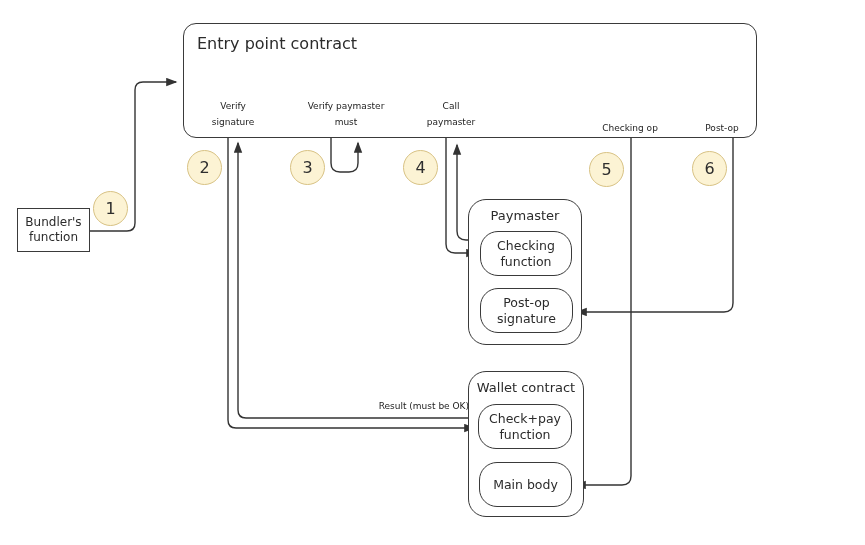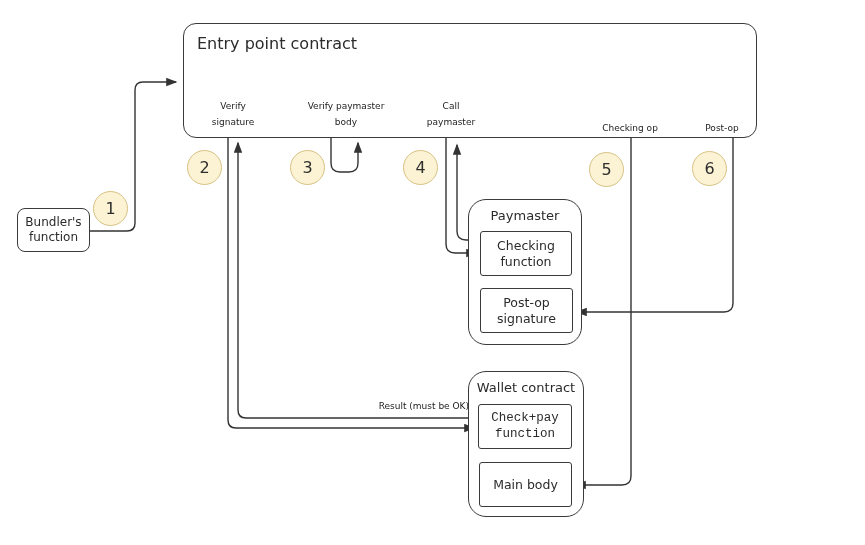--- a/index.html
+++ b/index.html
@@ -37,21 +37,21 @@
   }
   .port-vs  { left: 188px; top: 99px;  }
   .port-vps { left: 301px; top: 99px;  }
   .port-cp  { left: 406px; top: 99px;  }
   .port-eo  { left: 585px; top: 121px; }
   .port-po  { left: 677px; top: 121px; }
   .port-label span { display: block; }
 
   .bundler-box {
     left: 17px; top: 208px; width: 73px; height: 44px;
-    border-radius: 8px;
+    border-radius: 0;
     display: flex; flex-direction: column; justify-content: center;
     text-align: center; font-size: 12px; line-height: 15px;
   }
 
   .step-circle {
     position: absolute;
     width: 35px; height: 35px;
     border-radius: 50%;
     background: #fcf3d4;
     border: 1.5px solid #d8c284;
@@ -68,29 +68,29 @@
 
   .group-box { border-radius: 18px; }
   .paymaster-group { left: 468px; top: 199px; width: 114px; height: 146px; }
   .wallet-group    { left: 468px; top: 371px; width: 116px; height: 146px; }
   .group-title {
     position: absolute; left: 0; right: 0; top: 8px;
     text-align: center; font-size: 13px; color: #2b2b2b;
   }
 
   .node-box {
-    border-radius: 3px;
+    border-radius: 18px;
     display: flex; flex-direction: column; justify-content: center;
     text-align: center; font-size: 12.5px; line-height: 15.5px;
     color: #2b2b2b;
     align-items: center;
   }
   .node-checking { left: 480px; top: 231px; width: 92px; height: 45px; }
   .node-postop   { left: 480px; top: 288px; width: 93px; height: 45px; }
-  .node-checkpay { left: 478px; top: 404px; width: 94px; height: 45px; font-family: Liberation Mono, monospace; }
+  .node-checkpay { left: 478px; top: 404px; width: 94px; height: 45px; }
   .node-mainbody { left: 479px; top: 462px; width: 93px; height: 45px; }
   .node-box span { display: block; }
 
   .free-label { position: absolute; font-size: 9px; color: #232323; }
   .result-stacked {
     left: 449px; top: 146px; width: 64px;
     text-align: center; line-height: 17.5px;
   }
   .result-stacked span { display: block; }
   .result-inline {
@@ -123,21 +123,21 @@
 
   <div class="box entry-box"></div>
   <div class="entry-title">Entry point contract</div>
 
   <div class="port-label port-vs">
     <span>Verify</span>
     <span>signature</span>
   </div>
   <div class="port-label port-vps">
     <span>Verify paymaster</span>
-    <span>body</span>
+    <span>must</span>
   </div>
   <div class="port-label port-cp">
     <span>Call</span>
     <span>paymaster</span>
   </div>
   <div class="port-label port-eo">
     <span>Checking op</span>
   </div>
   <div class="port-label port-po">
     <span>Post-op</span>

